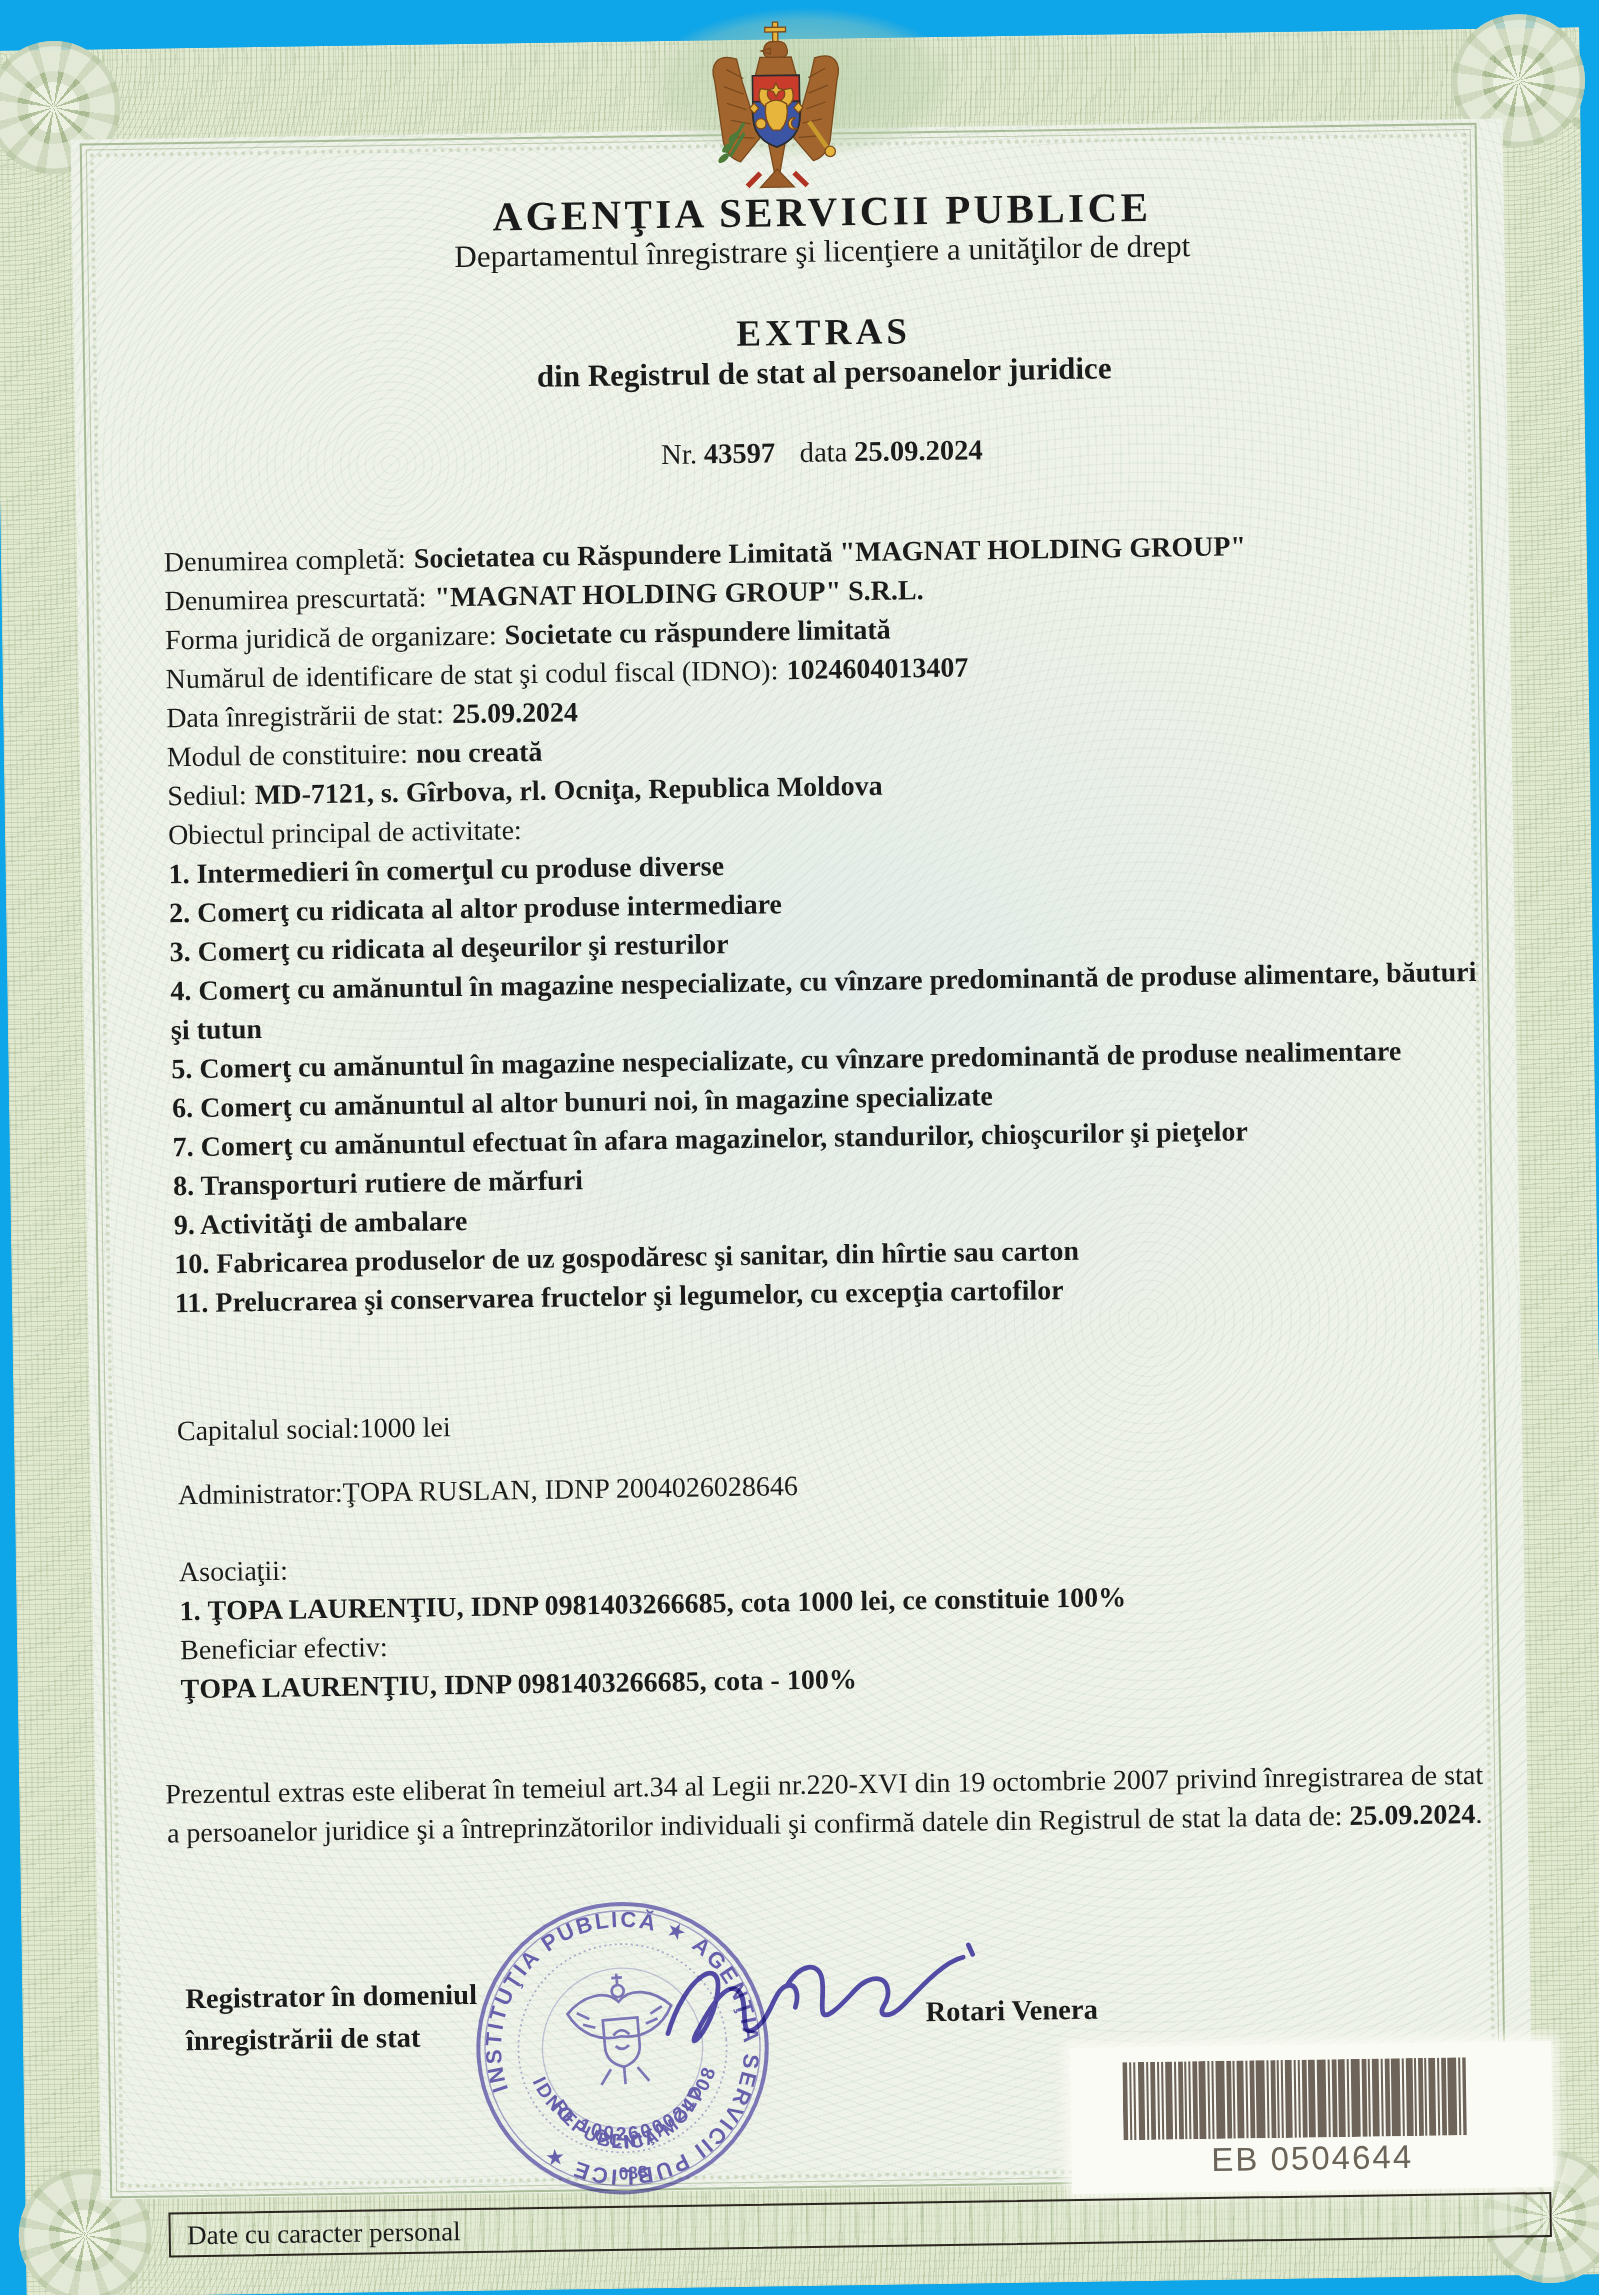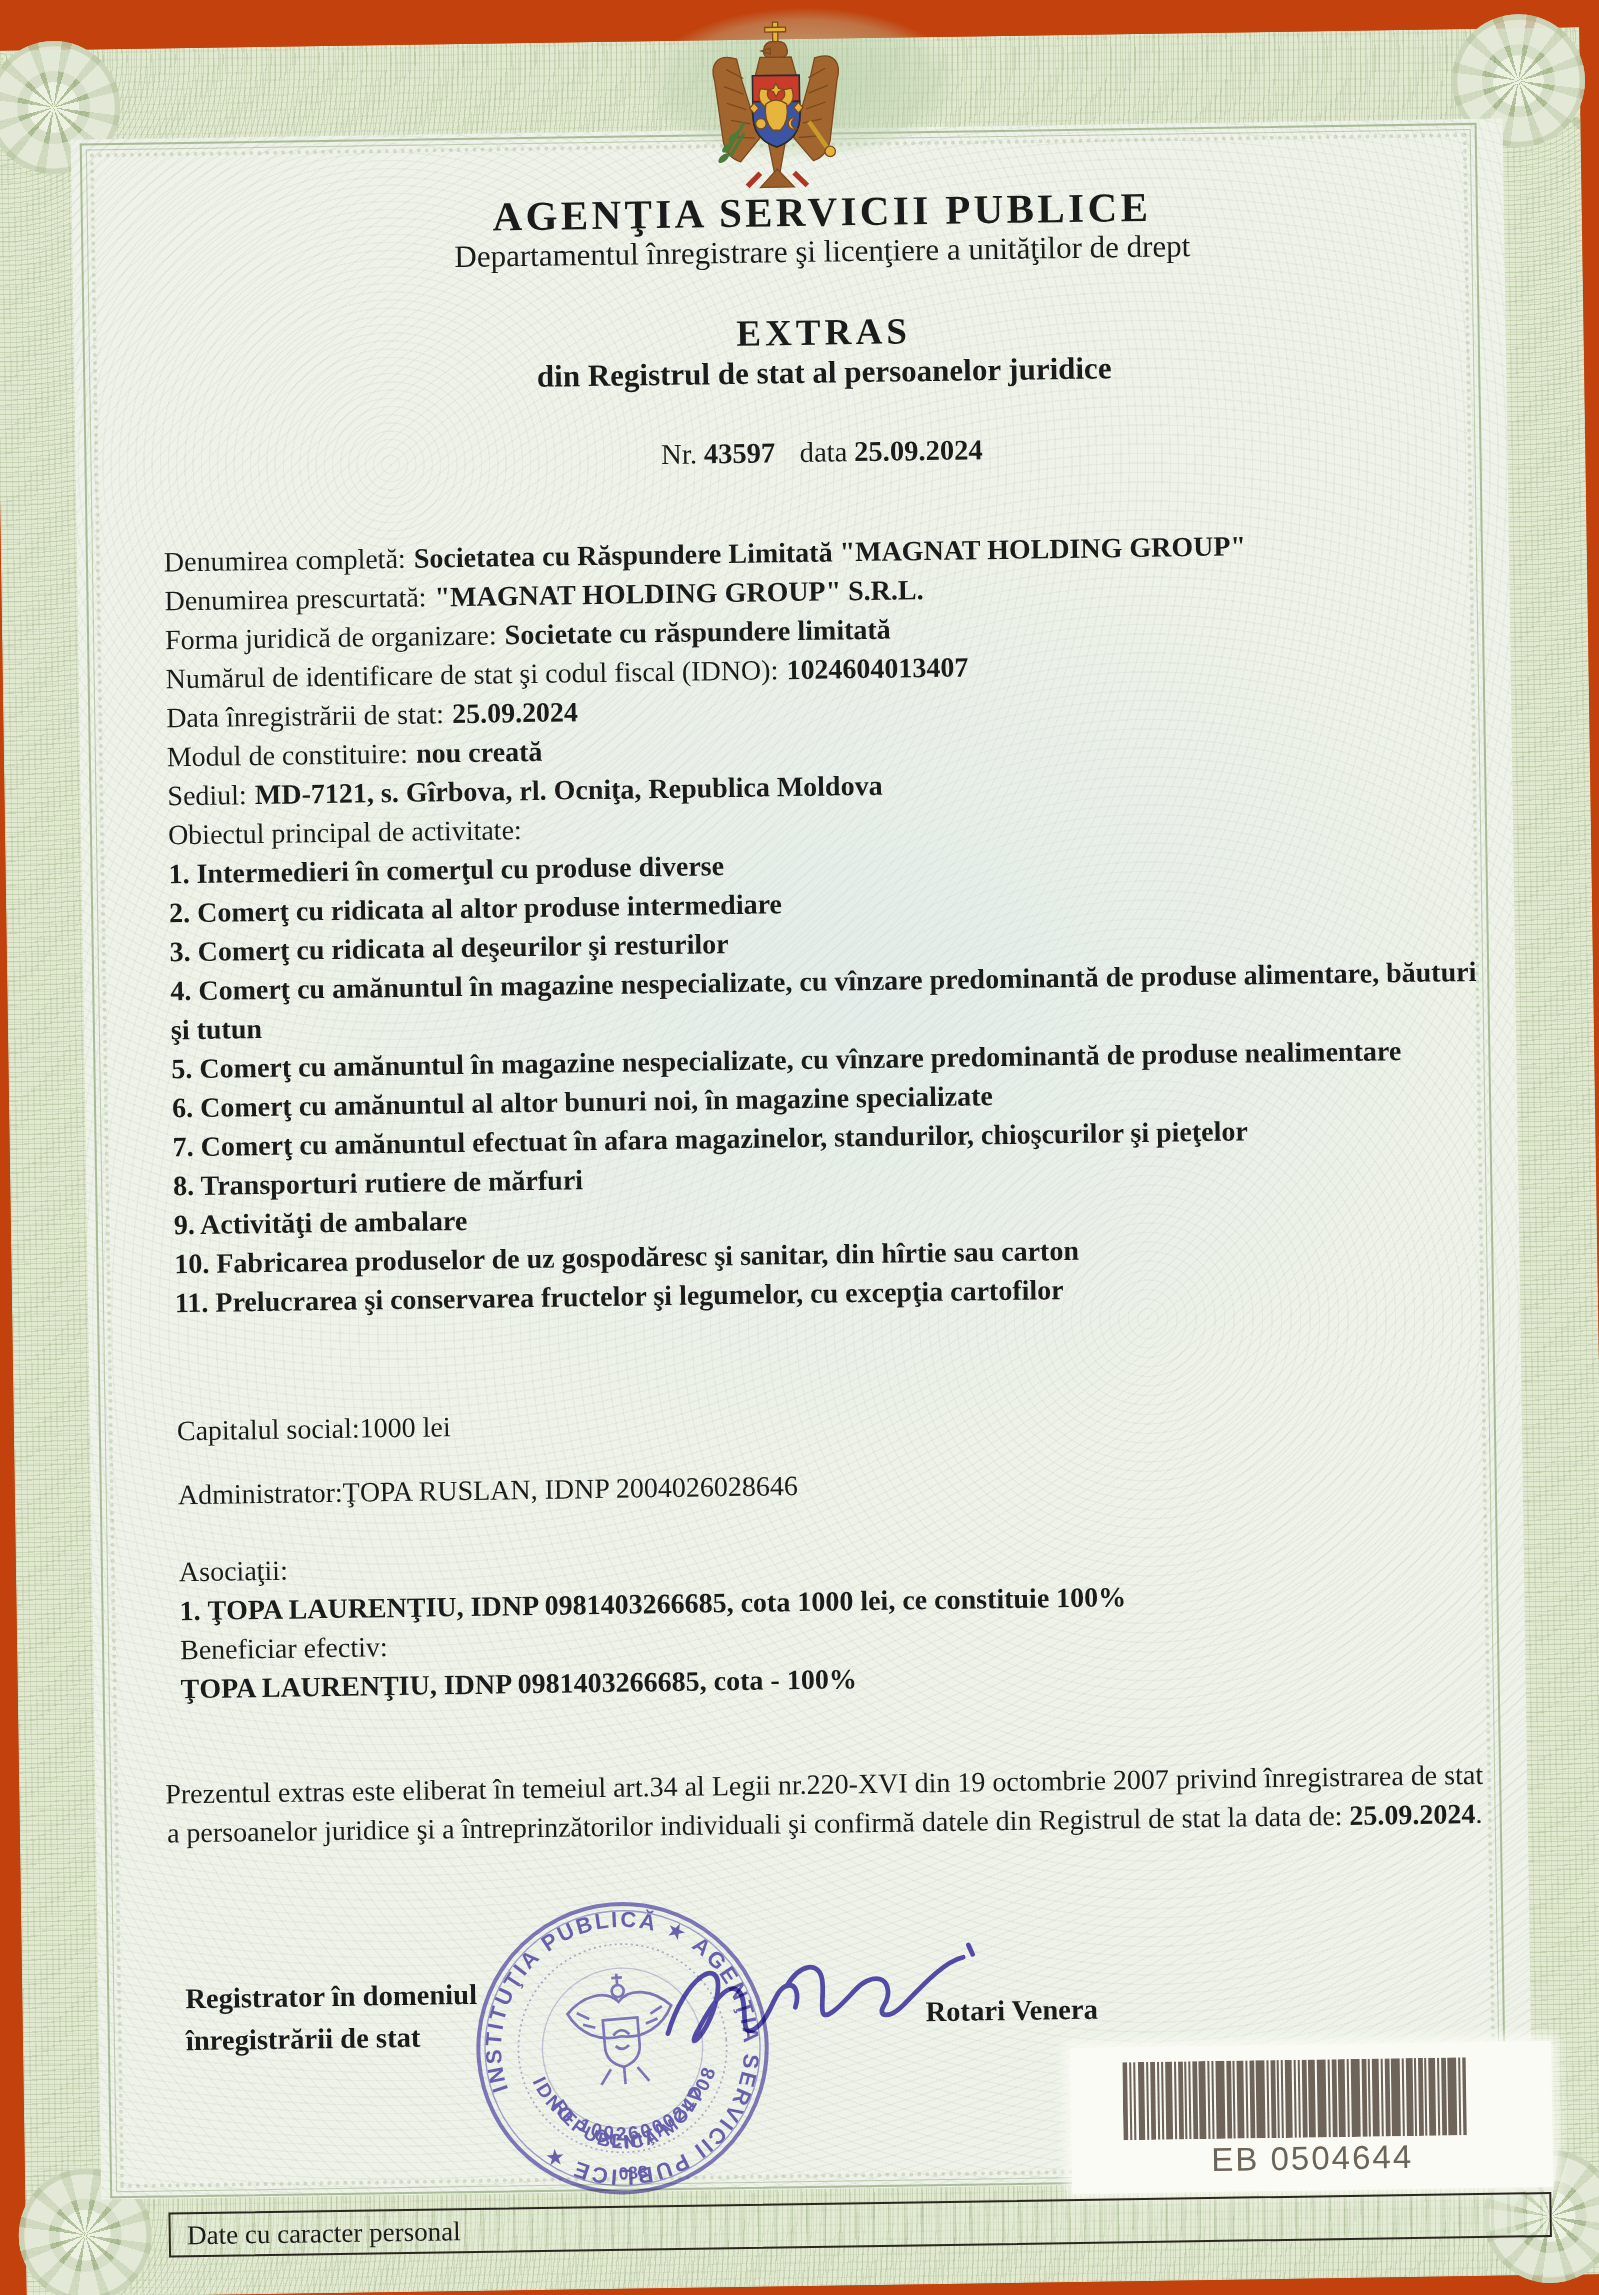--- a/index.html
+++ b/index.html
@@ -1,16 +1,16 @@
 <!DOCTYPE html>
 <html style="font-size:11px"><head>
 <meta charset="utf-8">
 <style>
   html,body{margin:0;padding:0;background:#e8e6dc;}
-  .page{position:relative;width:1599px;height:2295px;background:#c2410c;overflow:hidden;
+  .page{position:relative;width:1599px;height:2295px;background:#0ea5e9;overflow:hidden;
         font-family:"Liberation Serif","DejaVu Serif",serif;color:#1b1b1b;}
   .sheet{position:absolute;inset:0;transform:rotate(-0.85deg);transform-origin:50% 45%;}
 
   
   .band{position:absolute;
     background:
       repeating-radial-gradient(circle at 8.2px 8.2px, rgba(148,170,124,.30) 0 1.1px, rgba(148,170,124,0) 1.1px 4.8px),
       repeating-linear-gradient(90deg, rgba(148,170,124,.20) 0 1.4px, rgba(148,170,124,0) 1.4px 6.1px),
       repeating-linear-gradient(0deg, rgba(148,170,124,.12) 0 1.4px, rgba(148,170,124,0) 1.4px 7.5px),
       #e2e9d1;}

